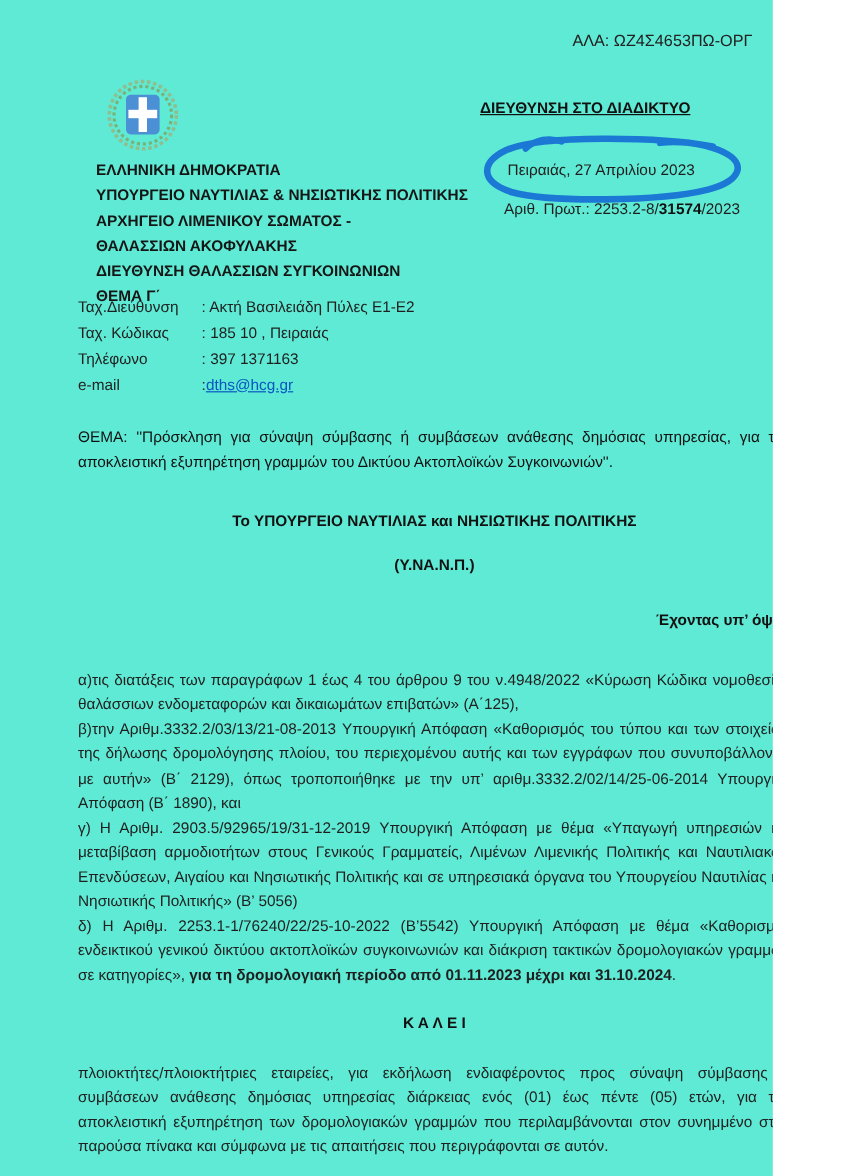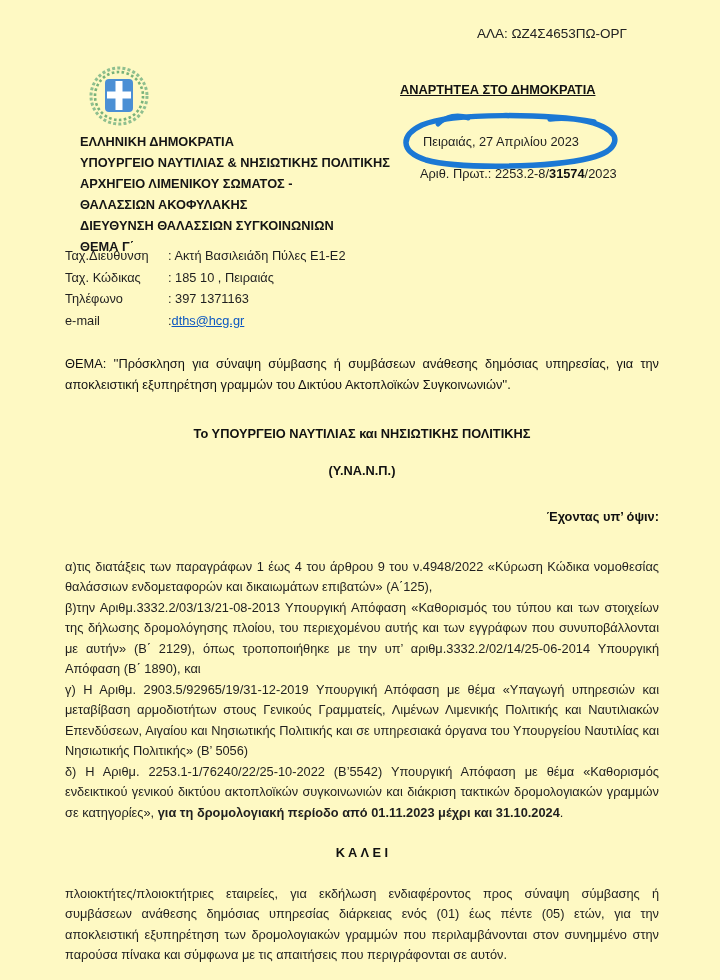--- a/index.html
+++ b/index.html
@@ -1,17 +1,17 @@
 <!DOCTYPE html>
 <html><head>
 <meta charset="utf-8">
 <style>
   html,body{margin:0;padding:0;background:#ffffff;}
   .page{
-    position:relative;width:720px;height:980px;background:#fef9c3;overflow:hidden;
+    position:relative;width:644px;height:980px;background:#5eead4;overflow:hidden;
     font-family:"Liberation Sans", sans-serif;font-size:12.8px;color:#1f1f1f;
     line-height:20.5px;
   }
   .ada{position:absolute;left:477px;top:24px;font-size:13.5px;color:#222;}
   .anartitea{position:absolute;left:400px;top:80px;font-weight:bold;text-decoration:underline;color:#111;}
   .emblem{position:absolute;left:88px;top:64px;width:62px;height:66px;}
   .agency{position:absolute;left:80px;top:131px;font-weight:bold;color:#151515;line-height:21px;width:330px;}
   .date-wrap{position:absolute;left:423px;top:132px;color:#1f1f1f;}
   .circle-svg{position:absolute;left:398px;top:112px;width:228px;height:58px;pointer-events:none;}
   .protocol{position:absolute;left:420px;top:164px;color:#1f1f1f;}
@@ -30,21 +30,21 @@
   .invitation{margin:0 0 21px 0;}
   .sec-head{font-weight:bold;text-decoration:underline;margin:0;color:#111;text-align:left;}
 </style>
 </head>
 <body>
 
 <div class="page">
 
   <div class="ada">ΑΛΑ: ΩΖ4Σ4653ΠΩ-ΟΡΓ</div>
 
-  <div class="anartitea">ΑΝΑΡΤΗΤΕΑ ΣΤΟ ΔΗΜΟΚΡΑΤΙΑ</div>
+  <div class="anartitea">ΔΙΕΥΘΥΝΣΗ ΣΤΟ ΔΙΑΔΙΚΤΥΟ</div>
 
   <svg class="emblem" viewBox="0 0 62 66">
     <circle cx="31" cy="32" r="28" fill="none" stroke-width="3" stroke-dasharray="3 2.2" stroke="#8fbf8f"></circle>
     <circle cx="31" cy="32" r="24" fill="none" stroke-width="2.6" stroke-dasharray="2.6 2.4" stroke="#79b279"></circle>
     <rect x="17" y="15" width="28" height="33" rx="4" stroke-width="1.5" fill="#4b8fd4"></rect>
     <rect x="27.5" y="17" width="7" height="29" fill="#ffffff"></rect>
     <rect x="19" y="27.5" width="24" height="7" fill="#ffffff"></rect>
   </svg>
 
   <div class="agency">

